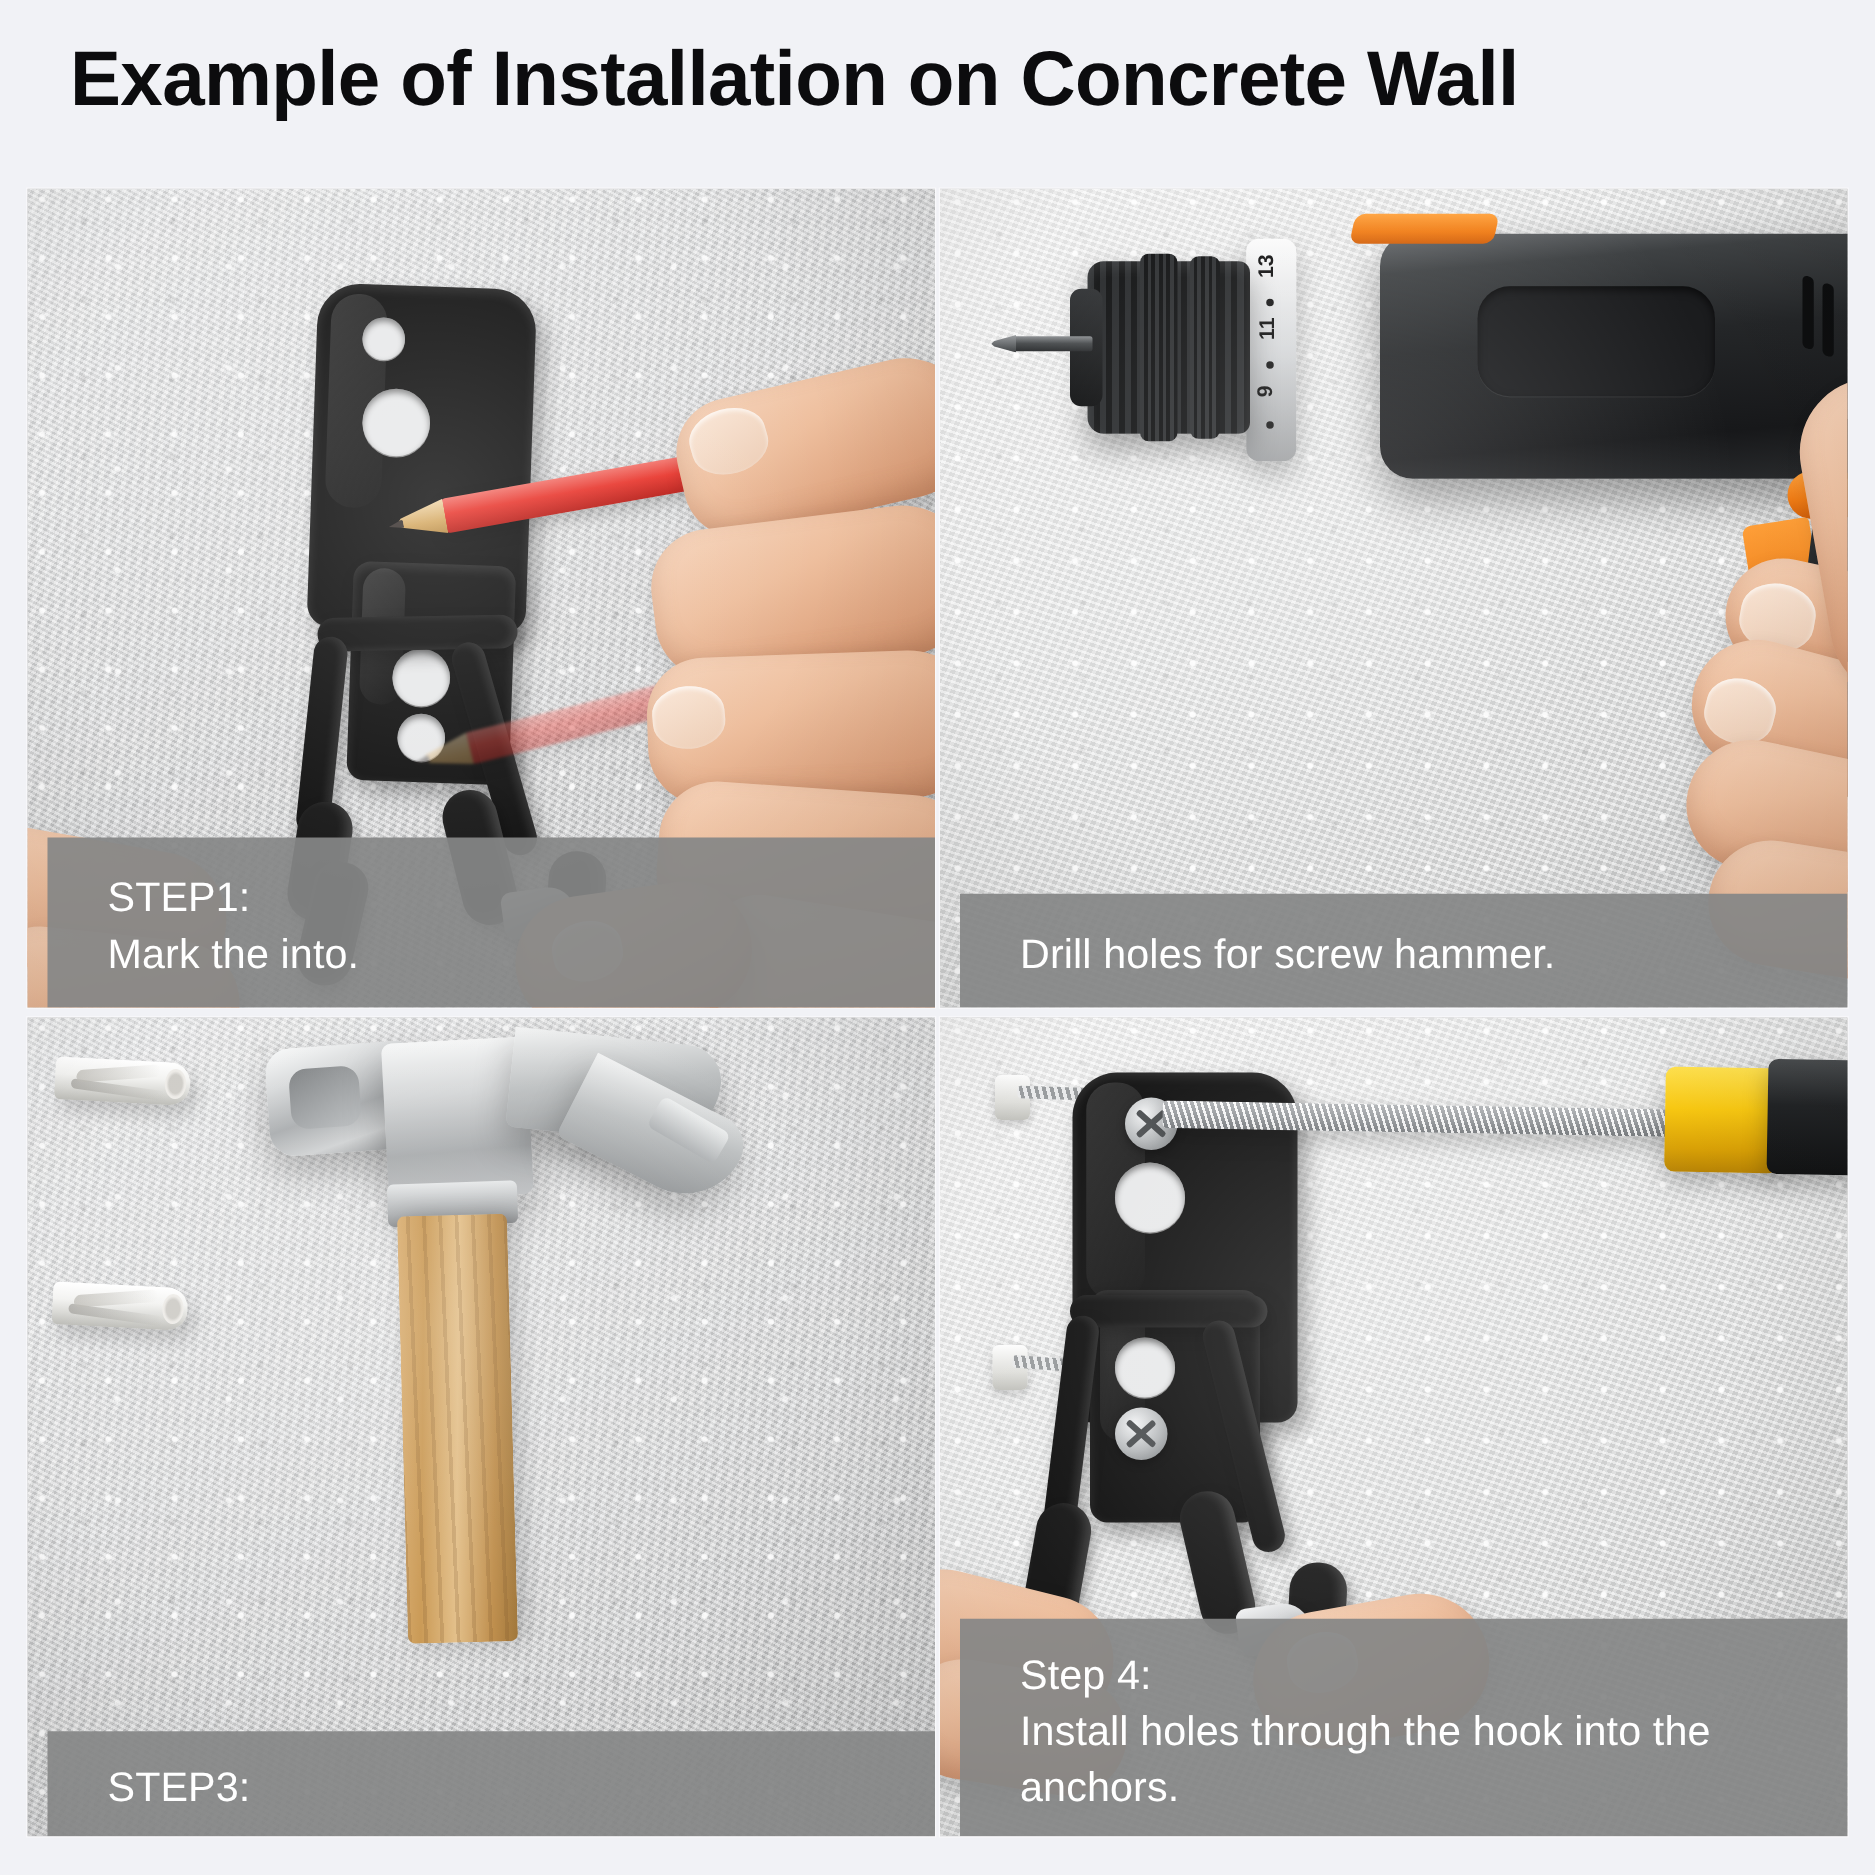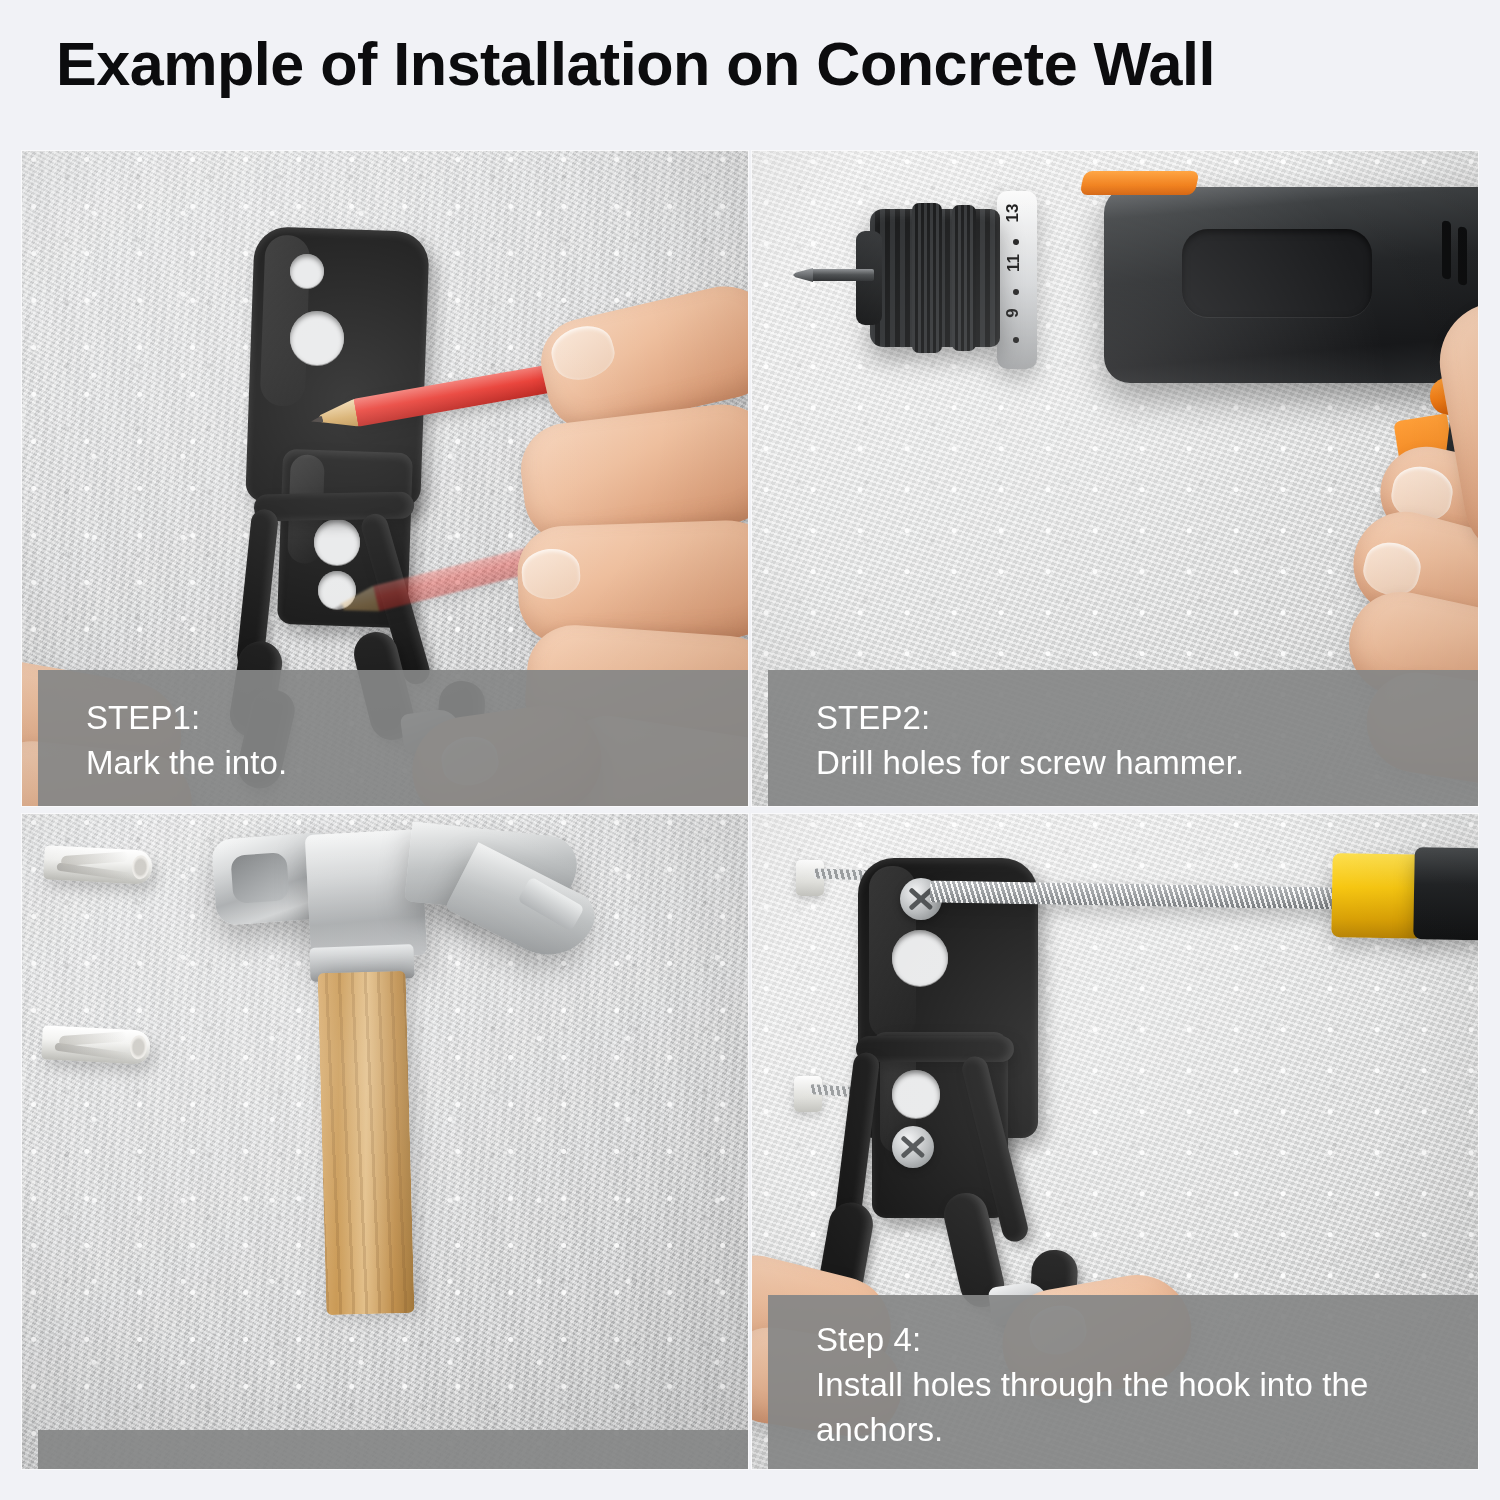--- a/index.html
+++ b/index.html
@@ -408,21 +408,20 @@
       <div class="finger" style="left:600px;top:372px;width:190px;height:104px;transform:rotate(15deg);border-radius:60px;"></div>
       <div class="nail" style="left:612px;top:392px;width:56px;height:52px;transform:rotate(14deg);"></div>
       <div class="finger" style="left:596px;top:452px;width:210px;height:104px;transform:rotate(12deg);border-radius:60px;"></div>
       <div class="finger" style="left:614px;top:530px;width:210px;height:100px;transform:rotate(9deg);border-radius:60px;"></div>
       <div class="finger" style="left:700px;top:150px;width:120px;height:260px;transform:rotate(-10deg);border-radius:60px;"></div>
     </div>
 
     <div class="vignette"></div>
 
     <div class="caption">
-      <span class="lbl">STEP2:</span>
       <span class="txt">Drill holes for screw hammer.</span>
     </div>
   </div>
 
   <div class="panel">
     <div class="wall"></div>
 
     <div class="anchor" style="left:22px;top:34px;width:108px;transform:rotate(3deg);">
       <div class="slit"></div>
     </div>
@@ -440,20 +439,21 @@
            transform:rotate(27deg);border-radius:0 30px 60px 8px;"></div>
       <div class="claw-notch" style="left:498px;top:76px;width:62px;height:28px;transform:rotate(30deg);
            background:linear-gradient(180deg,#eceeee,#aeb1b3);border-radius:6px;"></div>
       <div class="collar" style="left:288px;top:132px;width:104px;height:34px;transform:rotate(-2deg);"></div>
       <div class="handle-wood" style="left:300px;top:158px;width:88px;height:342px;transform:rotate(-1.5deg);"></div>
     </div>
 
     <div class="vignette"></div>
 
     <div class="caption two-line">
+      <span class="lbl">STEP3:</span>
     </div>
   </div>
 
   <div class="panel">
     <div class="wall bright"></div>
 
     <div class="anchor-flange" style="left:44px;top:46px;width:28px;height:36px;"></div>
     <div class="screw-thread" style="left:62px;top:56px;width:90px;transform:rotate(2deg);"></div>
     <div class="anchor-flange" style="left:42px;top:262px;width:28px;height:36px;"></div>
     <div class="screw-thread" style="left:58px;top:272px;width:56px;transform:rotate(4deg);"></div>

